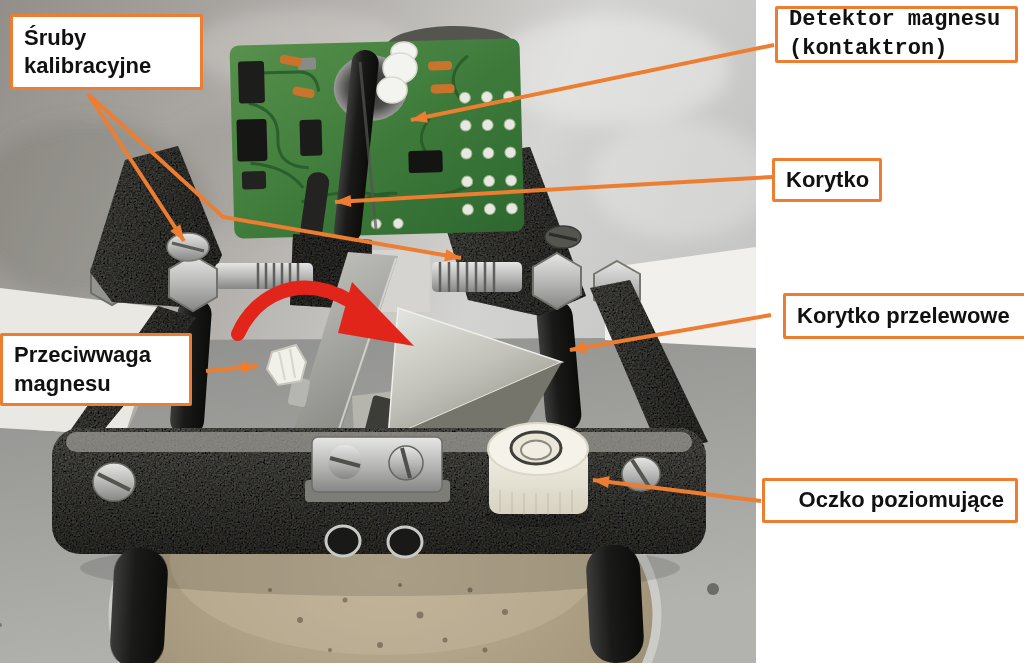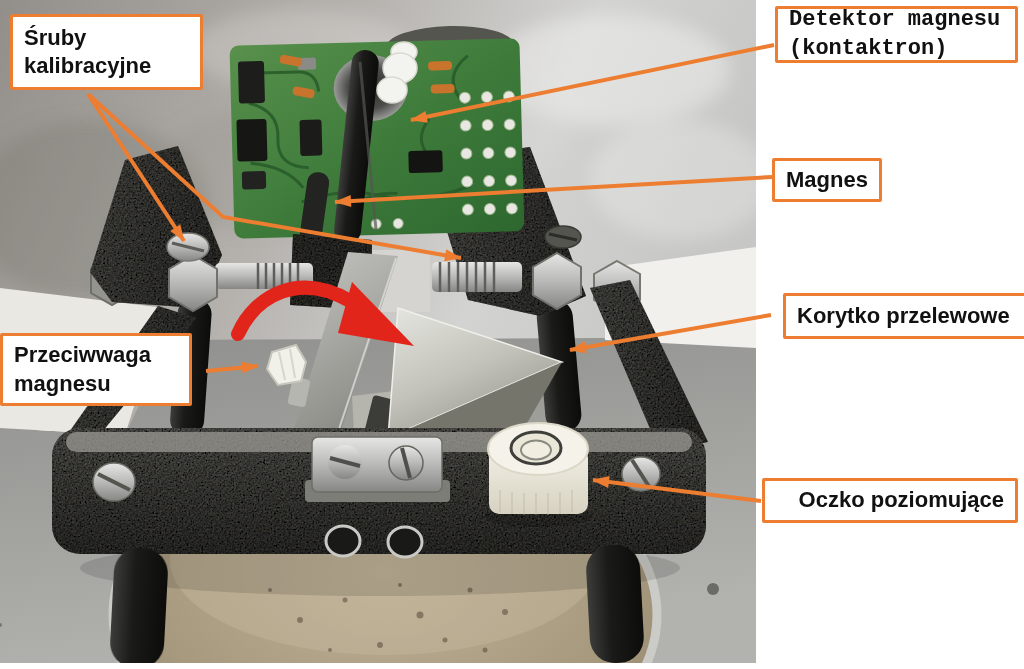--- a/index.html
+++ b/index.html
@@ -289,21 +289,21 @@
     </svg>
   </div>
 
   <div class="label-box" style="left:10px;top:14px;width:193px;height:76px;">
     <span>Śruby kalibracyjne</span>
   </div>
   <div class="label-box" style="left:775px;top:6px;width:243px;height:57px;font-family:Liberation Mono, monospace;">
     <span>Detektor magnesu (kontaktron)</span>
   </div>
   <div class="label-box" style="left:772px;top:158px;width:110px;height:44px;">
-    <span>Magnes</span>
+    <span>Korytko</span>
   </div>
   <div class="label-box" style="left:771px;top:293px;width:249px;height:46px;margin-left:12px;">
     <span>Korytko przelewowe</span>
   </div>
   <div class="label-box" style="left:0;top:333px;width:192px;height:73px;">
     <span>Przeciwwaga magnesu</span>
   </div>
   <div class="label-box" style="left:762px;top:478px;width:256px;height:45px;justify-content:flex-end;">
     <span>Oczko poziomujące</span>
   </div>

